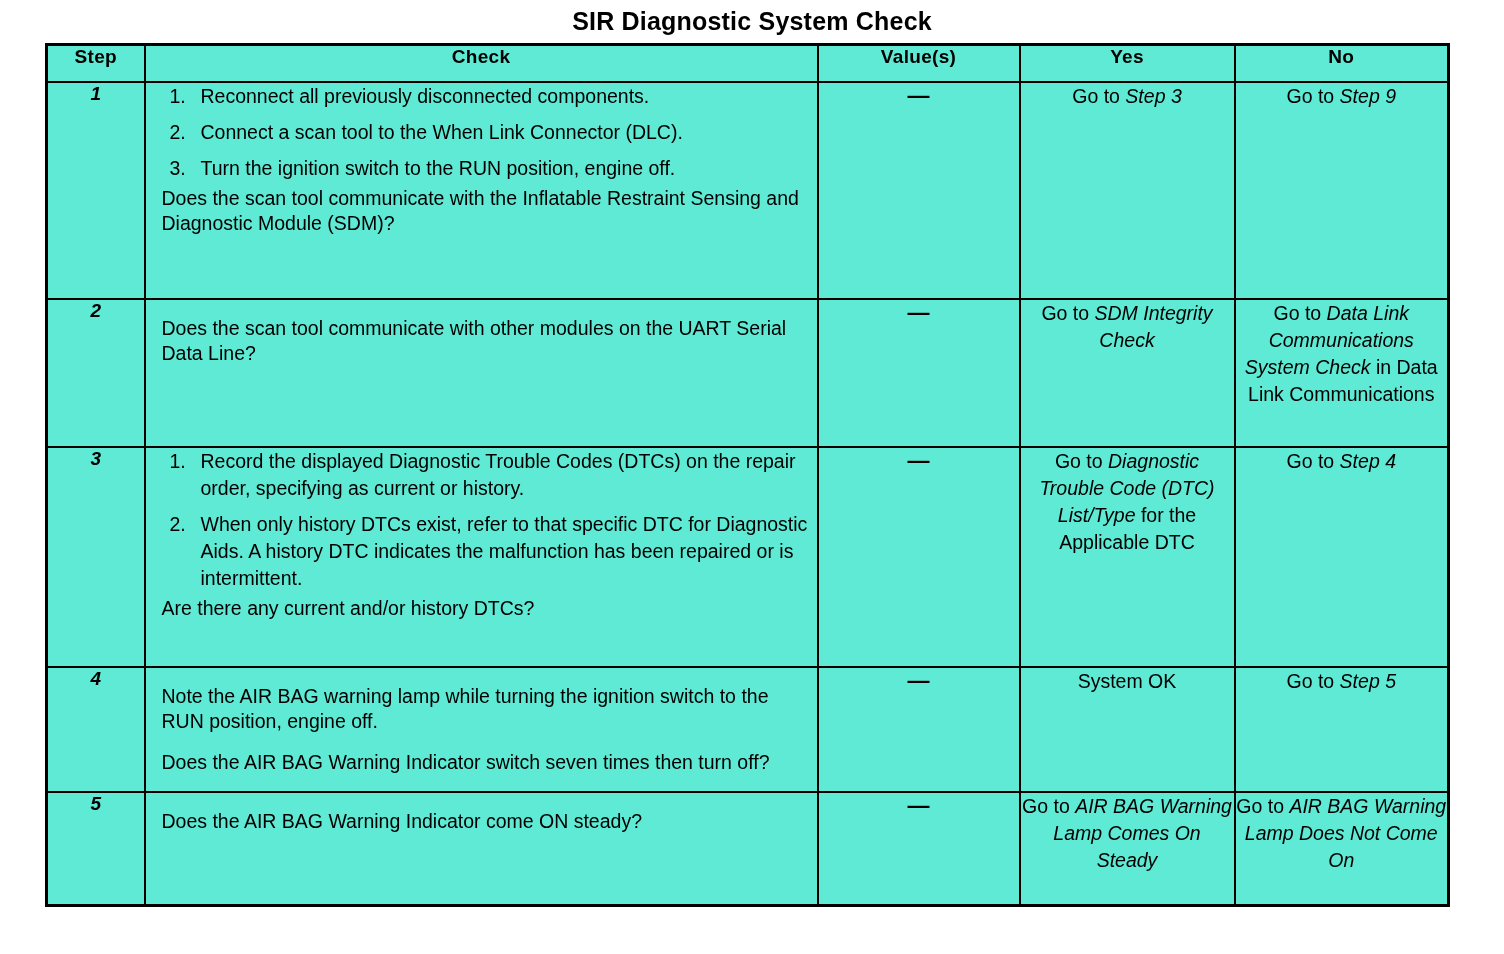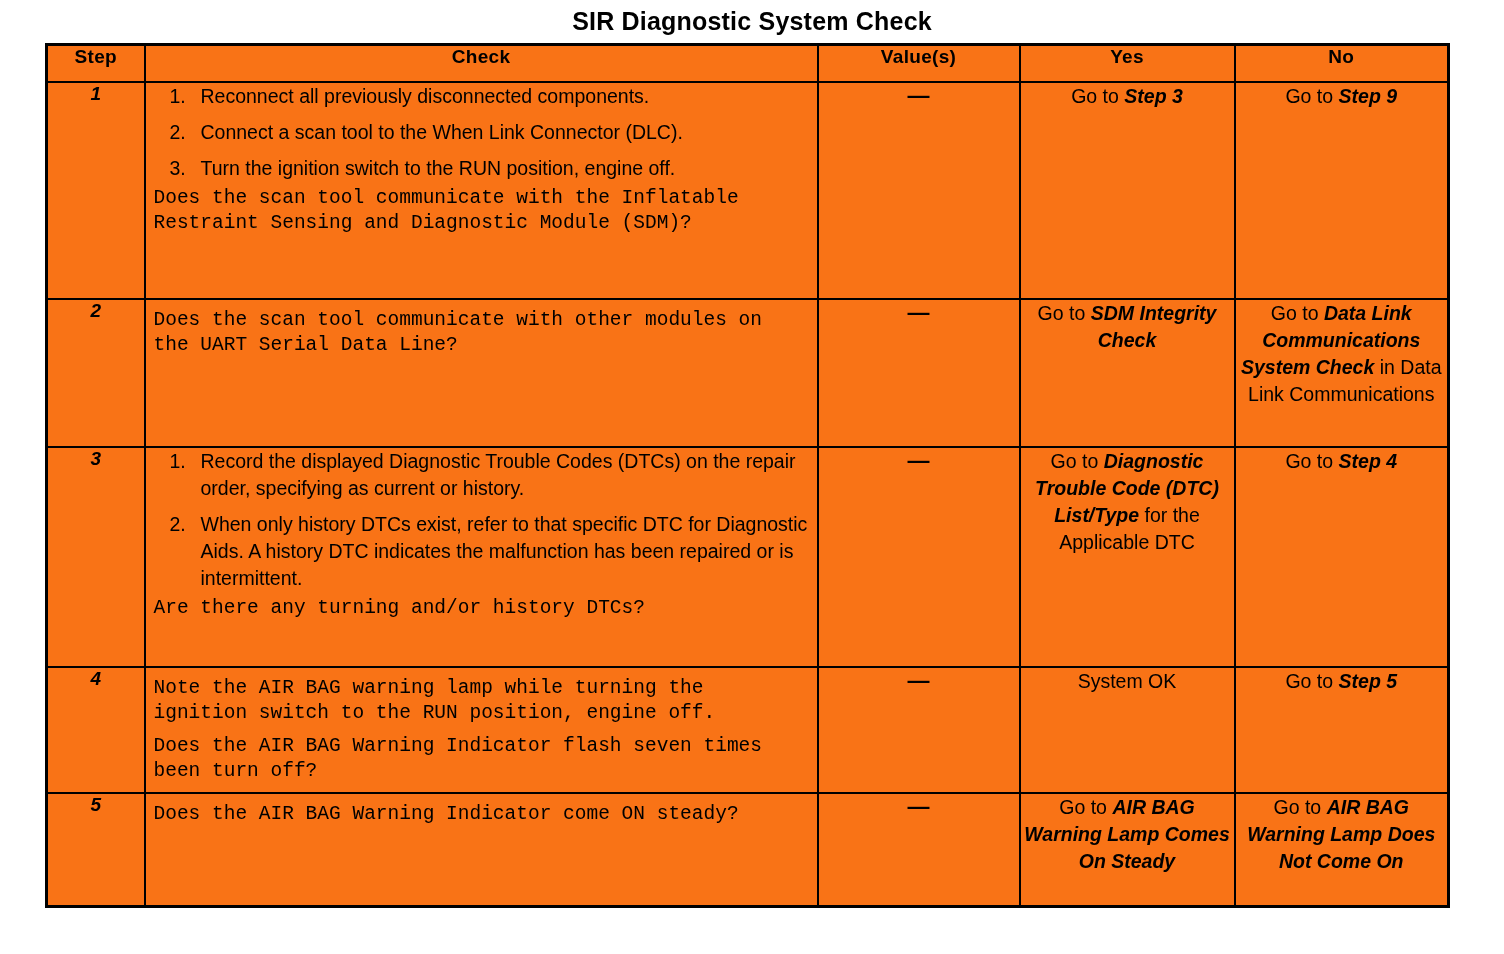--- a/index.html
+++ b/index.html
@@ -47,21 +47,21 @@
     table-layout: fixed;
     width: 1402px;
     background: #ffffff;
   }
 
   table.chart th,
   table.chart td {
     border: 2px solid #000000;
     vertical-align: top;
     padding: 0;
-    background: #f97316;
+    background: #5eead4;
   }
 
   
   table.chart {
     border: 3px solid #000000;
   }
 
   col.c-step  { width: 98px; }
   col.c-act   { width: 673px; }
   col.c-val   { width: 202px; }
@@ -122,30 +122,29 @@
     margin-bottom: 9px;
   }
   .steps-list li:last-child { margin-bottom: 4px; }
   .steps-list li .num {
     position: absolute;
     left: 24px;
     top: 0;
   }
 
   .question {
-    margin: 8px;
+    margin: 16px;
     line-height: 25px;
-    font-family: Liberation Mono, monospace;
   }
   .question.tight { margin-top: 2px; }
   .question.lead { margin-bottom: 8px; }
 
   em.ref {
     font-style: italic;
-    font-weight: bold;
+    font-weight: normal;
   }
 </style>
 </head>
 <body>
 
 <div class="page">
 
   <div class="title">SIR Diagnostic System Check</div>
 
   <div class="table-wrap">
@@ -216,36 +215,36 @@
             <ul class="steps-list">
               <li>
                 <span class="num">1.</span>
                 <span>Record the displayed Diagnostic Trouble Codes (DTCs) on the repair order, specifying as current or history.</span>
               </li>
               <li>
                 <span class="num">2.</span>
                 <span>When only history DTCs exist, refer to that specific DTC for Diagnostic Aids. A history DTC indicates the malfunction has been repaired or is intermittent.</span>
               </li>
             </ul>
-            <p class="question tight">Are there any turning and/or history DTCs?</p>
+            <p class="question tight">Are there any current and/or history DTCs?</p>
           </td>
           <td class="value-cell">—</td>
           <td class="branch-cell">
             <span>Go to </span><em class="ref">Diagnostic Trouble Code (DTC) List/Type</em><span> for the Applicable DTC</span>
           </td>
           <td class="branch-cell">
             <span>Go to </span><em class="ref">Step 4</em><span></span>
           </td>
         </tr>
 
         <tr style="height:125px;">
           <td class="step-cell">4</td>
           <td class="action-cell">
             <p class="question lead">Note the AIR BAG warning lamp while turning the ignition switch to the RUN position, engine off.</p>
-            <p class="question">Does the AIR BAG Warning Indicator flash seven times been turn off?</p>
+            <p class="question">Does the AIR BAG Warning Indicator switch seven times then turn off?</p>
           </td>
           <td class="value-cell">—</td>
           <td class="branch-cell">
             <span>System OK</span><em class="ref"></em><span></span>
           </td>
           <td class="branch-cell">
             <span>Go to </span><em class="ref">Step 5</em><span></span>
           </td>
         </tr>
 

